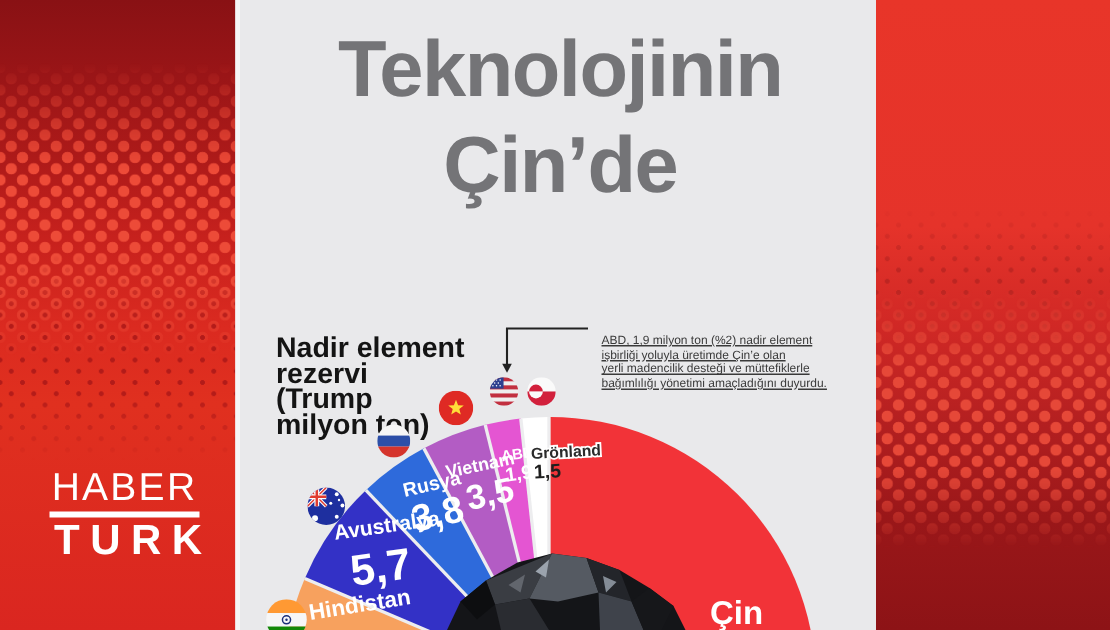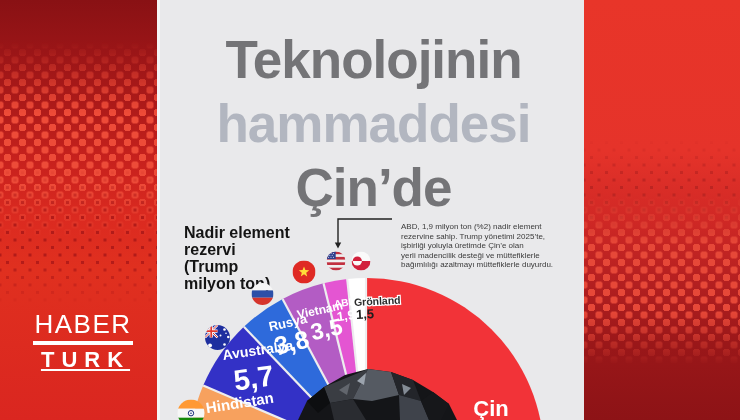--- a/index.html
+++ b/index.html
@@ -32,28 +32,28 @@
     mask-image:linear-gradient(180deg,transparent 33%,#000 44%,#000 52%,transparent 61%);}
   .side-right::after{
     background-image:radial-gradient(circle,#E64838 0 3.6px,transparent 4px),radial-gradient(circle,#E64838 0 3.6px,transparent 4px);
     background-size:15px 15px;background-position:0 0,7.5px 7.5px;
     -webkit-mask-image:linear-gradient(180deg,transparent 46%,#000 58%,#000 74%,transparent 87%);
     mask-image:linear-gradient(180deg,transparent 46%,#000 58%,#000 74%,transparent 87%);}
   
   .logo{position:absolute;left:31px;top:311px;width:104px;text-align:center;color:#fff;z-index:3;}
   .logo .l1{font-size:26px;font-weight:normal;letter-spacing:1.5px;line-height:26px;}
   .logo .rule{height:3.5px;background:#fff;margin:4px 2px 4px 2px;}
-  .logo .l2{font-size:22px;font-weight:bold;letter-spacing:7px;line-height:22px;padding-left:5px;text-decoration:underline;}
+  .logo .l2{font-size:28px;font-weight:bold;letter-spacing:7px;line-height:22px;padding-left:5px;}
   
   .panel{position:absolute;left:157px;top:0;width:427px;height:420px;background:#E9E9EB;border-left:3px solid #F6F6F7;box-sizing:border-box;overflow:hidden;}
-  .title{position:absolute;left:0;top:28px;width:427px;text-align:center;font-weight:bold;font-size:53px;line-height:64px;letter-spacing:-1px;}
+  .title{position:absolute;left:0;top:15px;width:427px;text-align:center;font-weight:bold;font-size:53px;line-height:64px;letter-spacing:-1px;}
   .title .t-dark{color:#747477;}
   .title .t-light{color:#B2B6C0;}
-  .reserve-label{position:absolute;left:24px;top:224px;font-size:16px;font-weight:bold;color:#141414;line-height:17px;}
-  .annotation{position:absolute;left:241px;top:222px;width:175px;font-size:8px;line-height:9.6px;color:#3A3A3A;}
+  .reserve-label{position:absolute;left:24px;top:224px;font-size:19px;font-weight:bold;color:#141414;line-height:17px;}
+  .annotation{position:absolute;left:241px;top:222px;width:175px;font-size:8px;line-height:9.6px;color:#3A3A3A;text-decoration:underline;}
   .annotation span{display:block;white-space:nowrap;}
   .reserve-label span{display:block;white-space:nowrap;}
   
   .chart-svg{position:absolute;left:0;top:0;width:740px;height:420px;z-index:2;}
   .chart-svg text{font-family:"Liberation Sans","DejaVu Sans",sans-serif;}
 </style>
 </head>
 <body>
 
 <div class="side side-left"></div>
@@ -62,35 +62,33 @@
 
 <div class="logo">
   <div class="l1">HABER</div>
   <div class="rule"></div>
   <div class="l2">TURK</div>
 </div>
 
 <div class="panel">
   <div class="title">
     <div class="t-dark">Teknolojinin</div>
-    <div class="t-light">hammaddesi</div>
     <div class="t-dark">Çin’de</div>
   </div>
   <div class="reserve-label">
     <span>Nadir element</span>
     <span>rezervi</span>
     <span>(Trump</span>
     <span>milyon ton)</span>
   </div>
   <div class="annotation">
     <span>ABD, 1,9 milyon ton (%2) nadir element</span>
-    <span>rezervine sahip. Trump yönetimi 2025’te,</span>
     <span>işbirliği yoluyla üretimde Çin’e olan</span>
     <span>yerli madencilik desteği ve müttefiklerle</span>
-    <span>bağımlılığı azaltmayı müttefiklerle duyurdu.</span>
+    <span>bağımlılığı yönetimi amaçladığını duyurdu.</span>
   </div>
 </div>
 
 <svg class="chart-svg" viewBox="0 0 740 420">
   <defs>
     <clipPath id="cf-india">
         <circle cx="191" cy="413" r="13.5"></circle>
       </clipPath>
     <clipPath id="cf-aus">
         <circle cx="217.5" cy="337.5" r="12.5"></circle>

